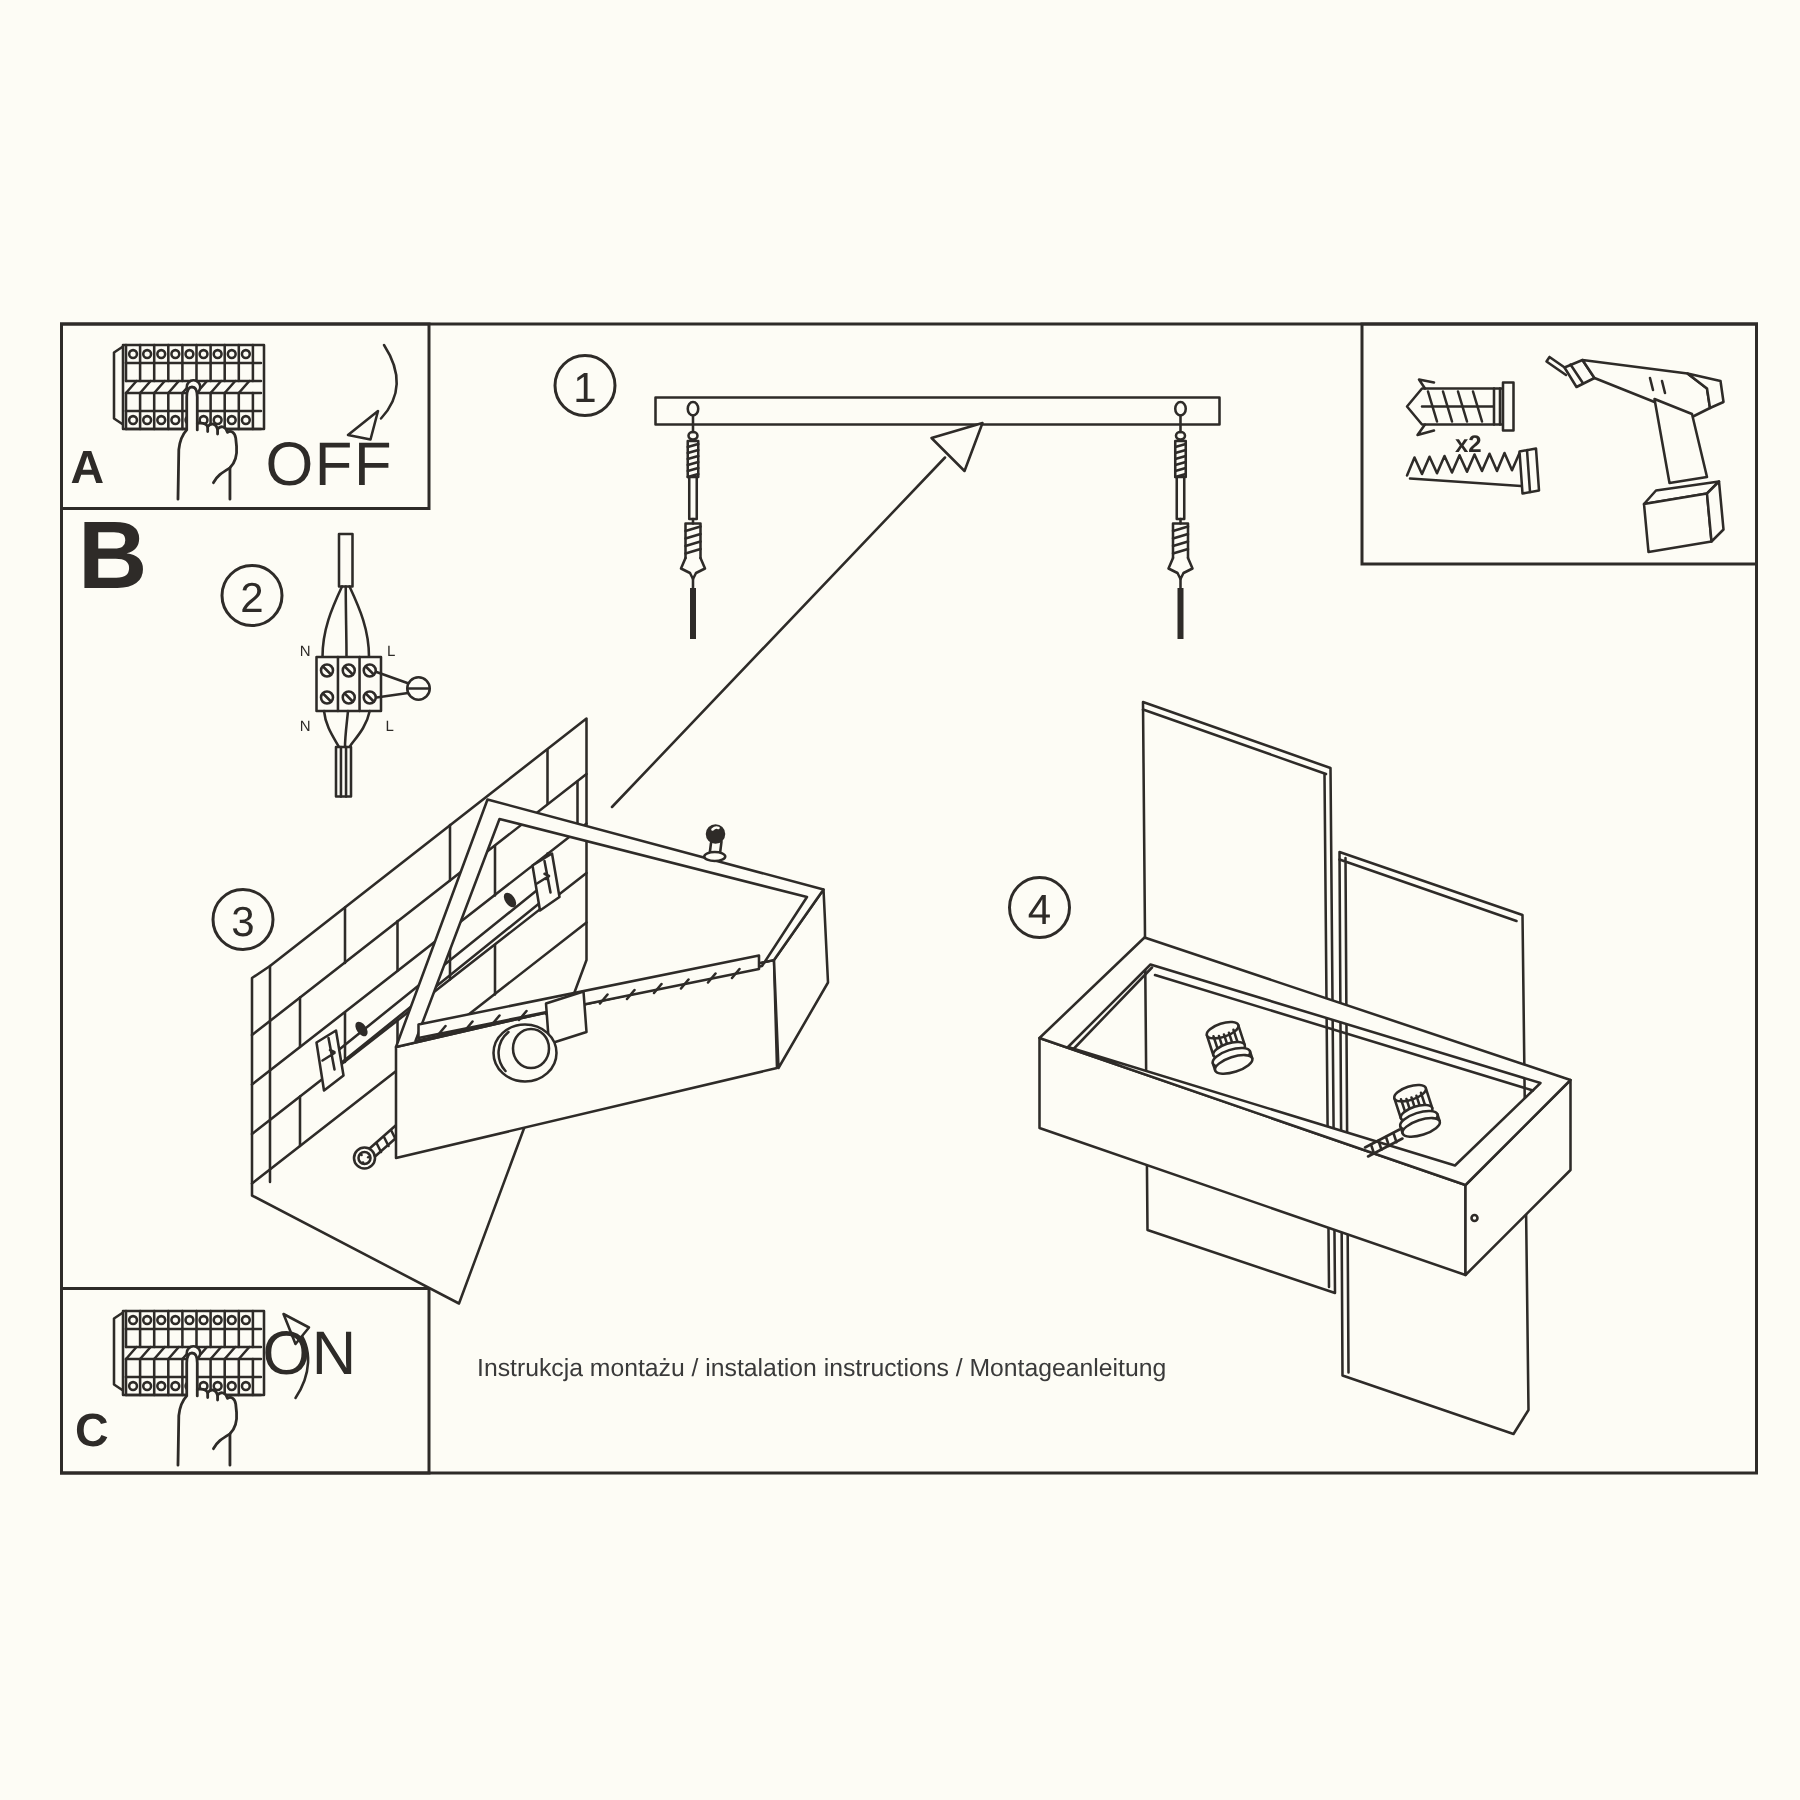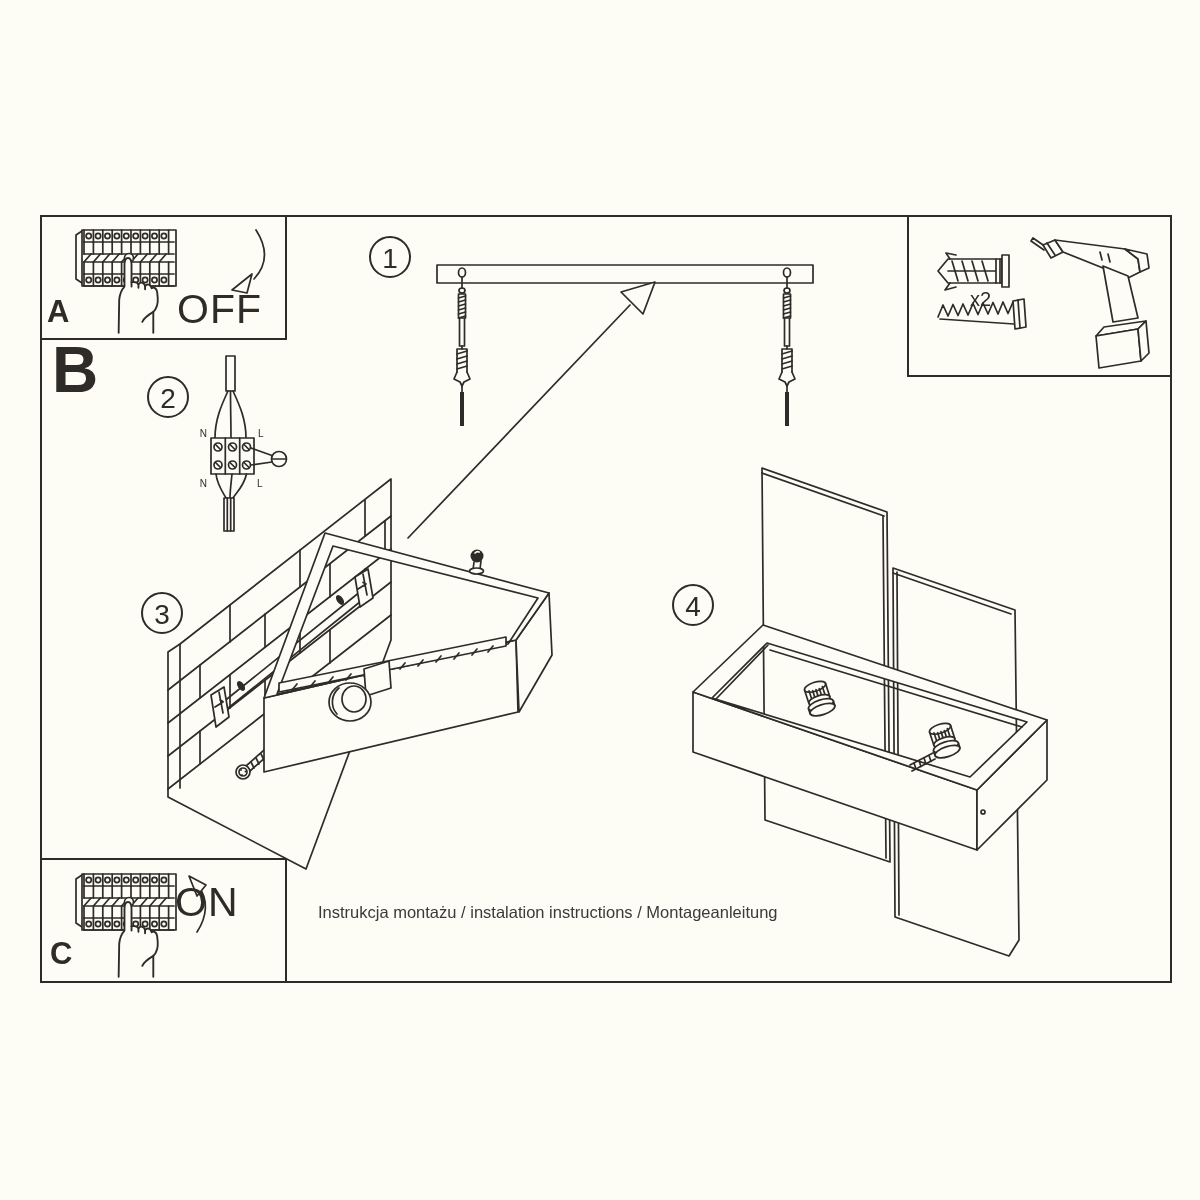--- a/index.html
+++ b/index.html
@@ -14,21 +14,21 @@
   }
   .abs{position:absolute;}
   .frame{border:2px solid var(--ink);box-sizing:border-box;background:transparent;}
   .corner-letter{font-weight:700;font-size:31px;line-height:1;}
   .action-label{font-size:41px;line-height:1;letter-spacing:1px;}
   .big-letter{font-weight:700;font-size:64px;line-height:1;}
   .step-badge{
     width:42px;height:42px;border:2.5px solid var(--ink);border-radius:50%;
     background:var(--bg);text-align:center;line-height:42px;font-size:28px;box-sizing:border-box;
   }
-  .qty{font-size:20px;line-height:1;}
+  .qty{font-size:16px;line-height:1;font-weight:bold;}
   .caption{font-size:16.5px;line-height:23px;color:var(--txt);}
   .caption p{margin:0;}
   svg{position:absolute;overflow:visible;}
   svg *{stroke:var(--ink);fill:none;stroke-width:1.7;stroke-linecap:round;stroke-linejoin:round;}
   svg .f{fill:var(--bg);}
   svg .k{fill:var(--ink);stroke:none;}
   svg .hl{stroke:var(--bg);}
   svg text{stroke:none;fill:var(--ink);font-family:"Liberation Sans",sans-serif;font-size:10px;}
 </style>
 </head>

